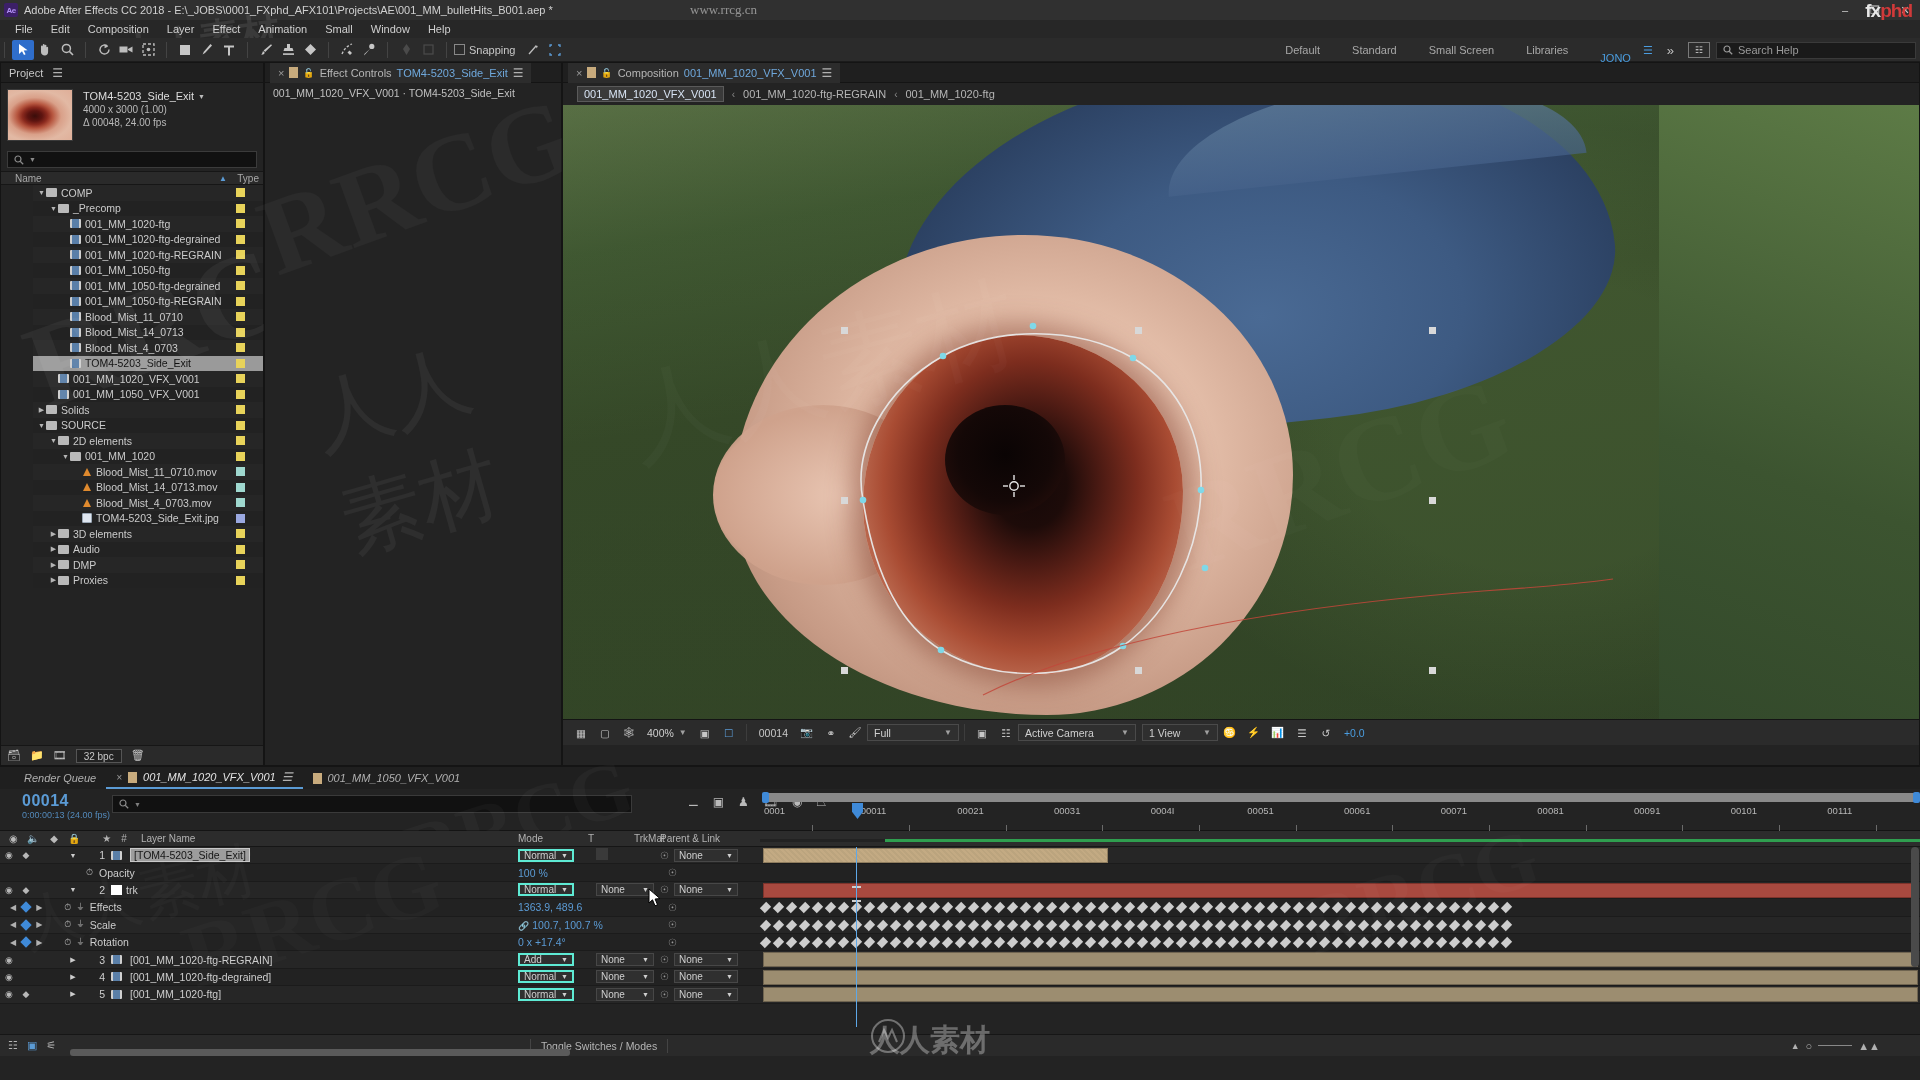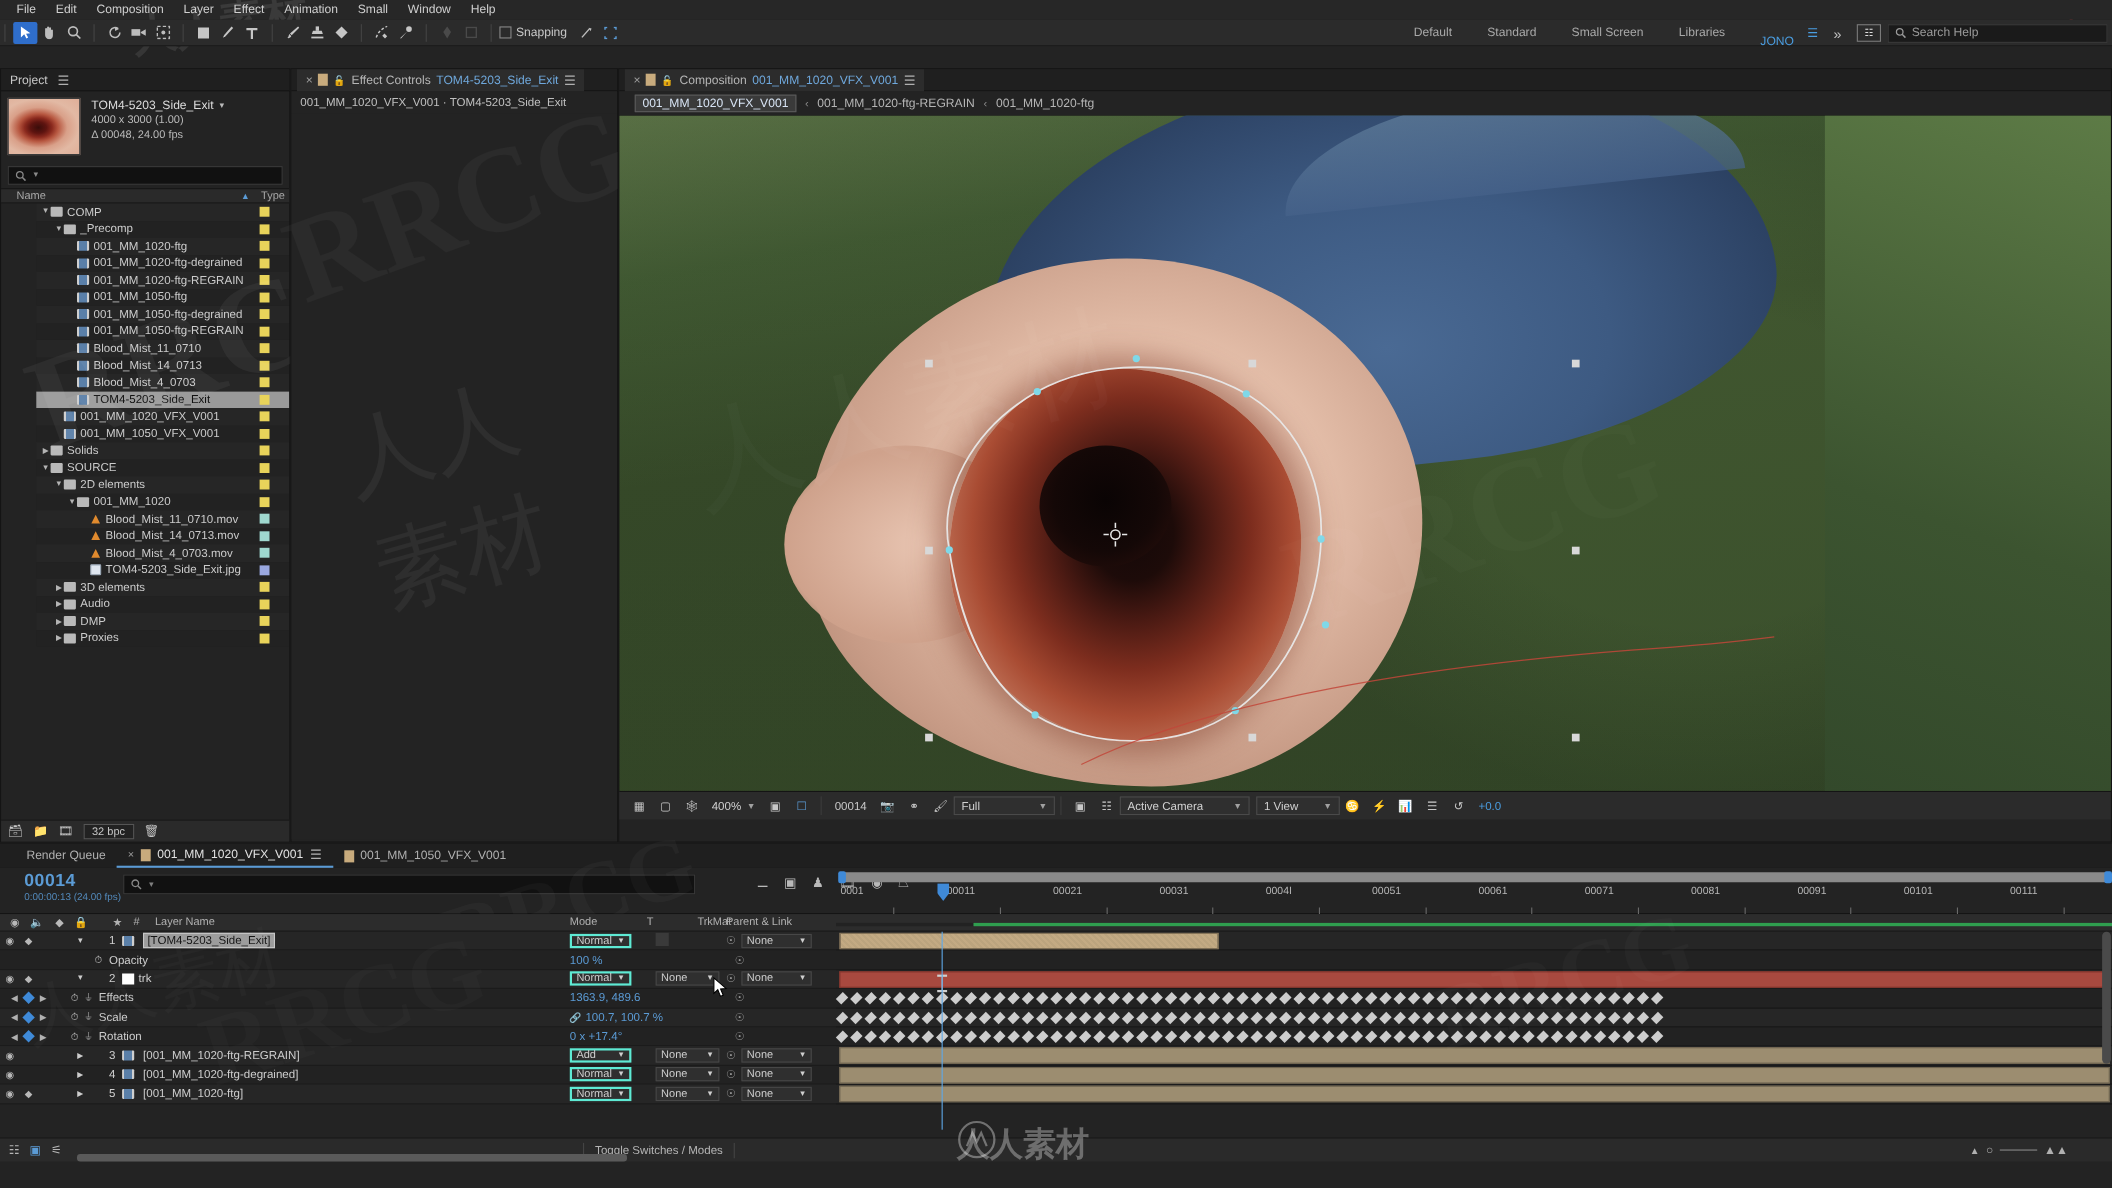--- a/index.html
+++ b/index.html
@@ -120,21 +120,21 @@
   .cf-sel .dd { font-size:8px; color:#a0a0a0; }
   .cf-sep { width:1px; height:17px; background:#3d3d3d; margin:0 5px; }
   .cf-val { padding:0 7px; color:#c8c8c8; }
   .cf-plus { color:#4a9de0; padding:0 6px; }
 
   
   .timeline { position:absolute; left:0; top:766px; width:1920px; height:290px;
     background:#232323; border-top:1px solid #141414; }
   .tl-tabs { height:22px; background:#1f1f1f; display:flex; align-items:center;
     font-size:11px; padding-left:14px; gap:0; position:relative; }
-  .tl-tab { display:flex; align-items:center; gap:6px; height:22px; padding:0 10px; color:#b0b0b0; }
+  .tl-tab { display:flex; align-items:center; gap:6px; height:22px; padding:0 10px; color:#b0b0b0;font-style:italic; }
   .tl-tab.sel { color:#e2e2e2; border-bottom:2px solid #5b9bd5; }
   .tl-head { height:42px; background:#232323; display:flex; align-items:flex-start; position:relative;
     border-bottom:1px solid #141414; }
   .tc-box { padding:3px 0 0 22px; width:112px; }
   .tc-big { color:#5b9bd5; font-size:16px; font-weight:bold; letter-spacing:.5px; }
   .tc-small { color:#5b9bd5; font-size:9px; opacity:.85; }
   .tl-search { margin-top:6px; width:520px; height:18px; background:#111; border:1px solid #3a3a3a;
     display:flex; align-items:center; gap:5px; padding:0 6px; color:#7f7f7f; font-size:11px; }
   .tl-icons { display:flex; align-items:center; gap:14px; margin-left:56px; margin-top:6px; color:#b9b9b9; }
   .ruler { position:absolute; left:760px; top:0; width:1160px; height:42px; }
@@ -210,20 +210,30 @@
     letter-spacing:-1px; }
   .fxphd .px { color:#d03a3a; }
   .rrcg-url { position:absolute; left:690px; top:2px; font-size:13px; color:rgba(225,225,225,.55);
     font-family:"Liberation Serif", serif; }
 </style>
 </head>
 <body>
 
 <div class="app">
 
+  <div class="titlebar">
+    <div class="ae-logo">Ae</div>
+    <span>Adobe After Effects CC 2018 - E:\_JOBS\0001_FXphd_AFX101\Projects\AE\001_MM_bulletHits_B001.aep *</span>
+    <div class="rrcg-url">www.rrcg.cn</div>
+    <div class="winbtns">
+      <div class="winbtn">–</div>
+      <div class="winbtn">❐</div>
+      <div class="winbtn close">✕</div>
+    </div>
+  </div>
   <div class="fxphd"><span>fx</span><span class="px">phd</span></div>
 
   <div class="menubar">
     <div class="mi">File</div>
     <div class="mi">Edit</div>
     <div class="mi">Composition</div>
     <div class="mi">Layer</div>
     <div class="mi">Effect</div>
     <div class="mi">Animation</div>
     <div class="mi">Small</div>

